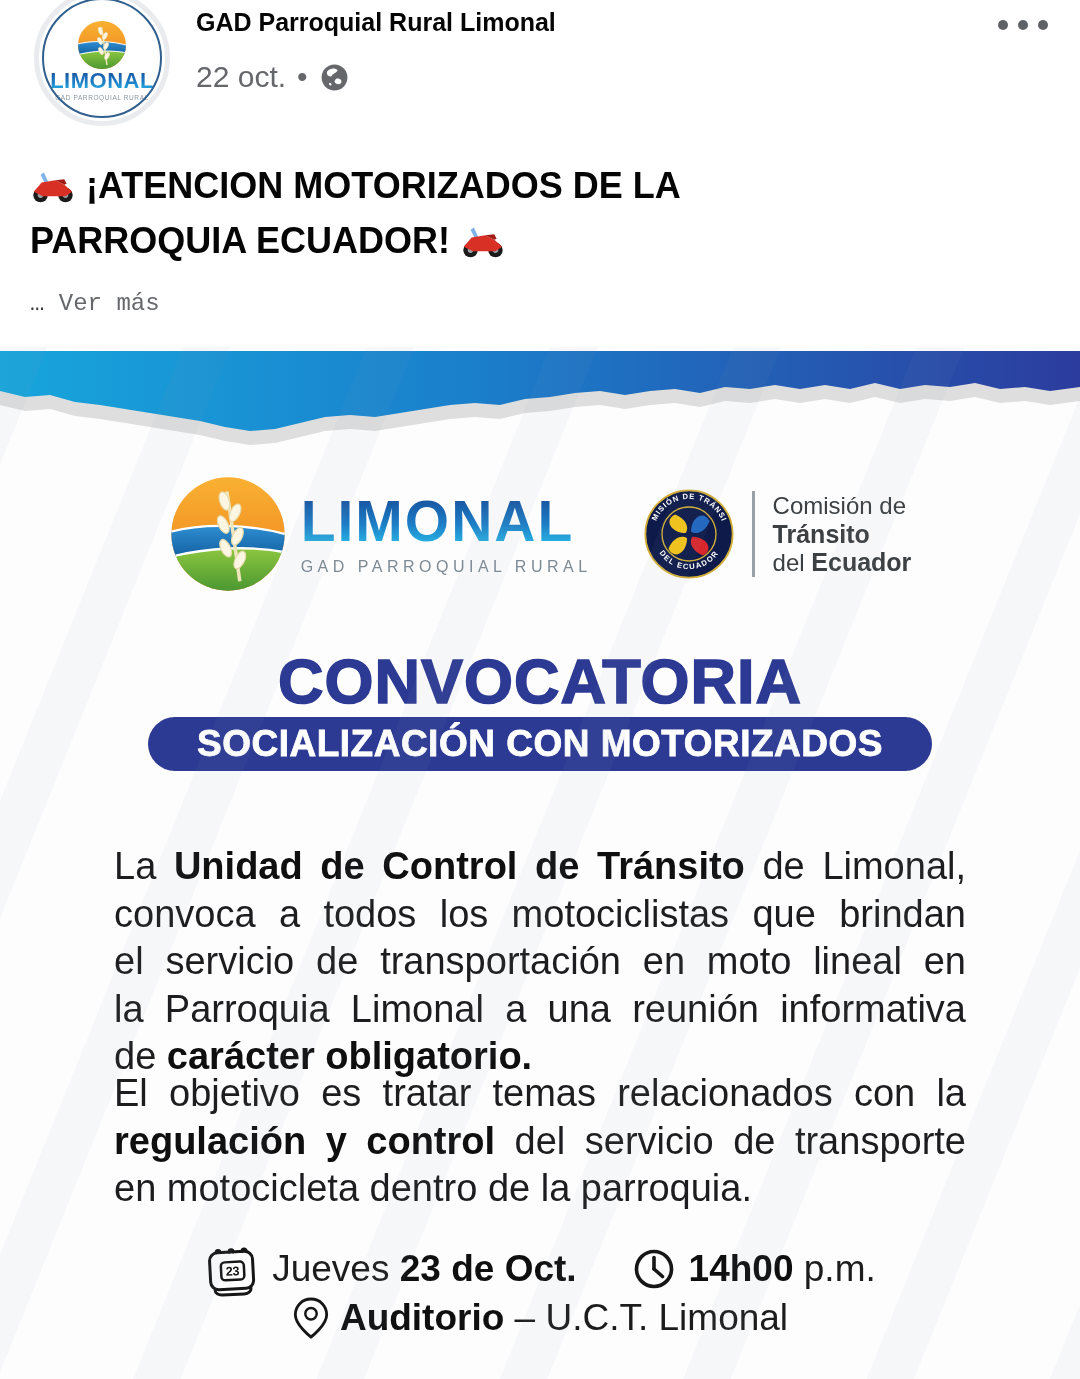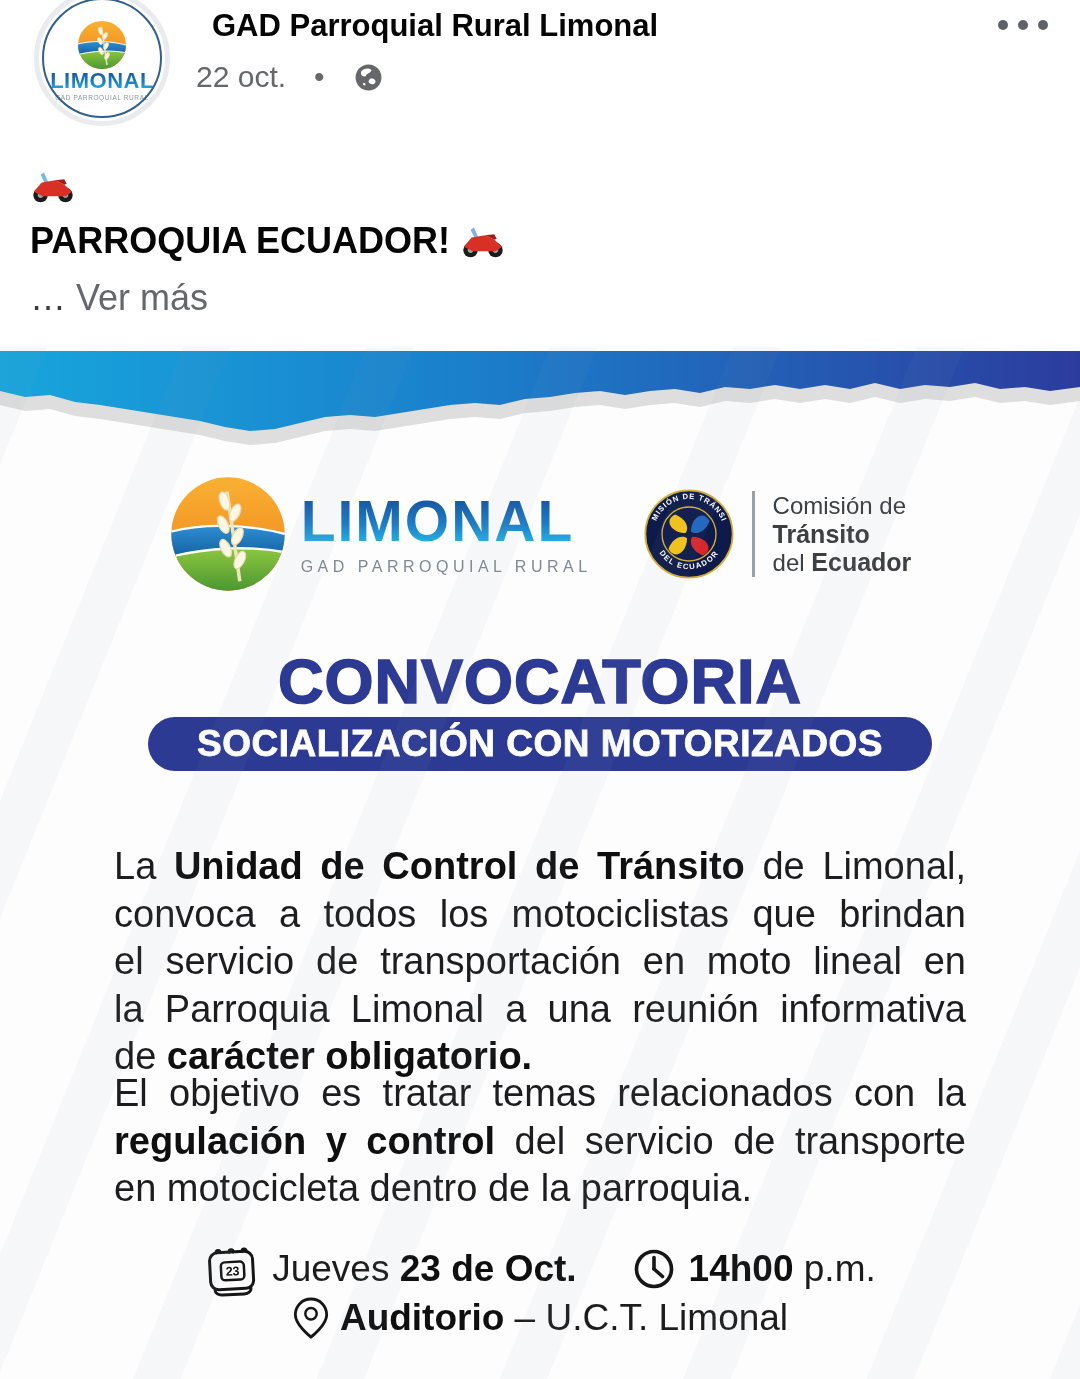--- a/index.html
+++ b/index.html
@@ -7,29 +7,29 @@
 
   
   .avatar{position:absolute;left:34px;top:-10px;width:136px;height:136px;border-radius:50%;
     background:#fff;border:5px solid #e9ebee;box-sizing:border-box;z-index:3;
     display:flex;flex-direction:column;align-items:center;justify-content:center;}
   .avatar::before{content:"";position:absolute;inset:3px;border:2px solid #31608f;border-radius:50%;}
   .avatar .emb{width:50px;height:50px;margin-top:4px;}
   .avatar-word{font-size:22px;font-weight:bold;letter-spacing:.5px;line-height:22px;
     background:linear-gradient(180deg,#1a55a0 10%,#1d7ec6 55%,#29b9e8);-webkit-background-clip:text;background-clip:text;color:transparent;}
   .avatar-sub{font-size:6.5px;color:#8a96a0;letter-spacing:.6px;margin-top:2px;}
-  .page-name{position:absolute;left:196px;top:8px;font-size:31px;font-weight:bold;color:#050505;margin-left:16px;}
-  .meta{position:absolute;left:196px;top:60px;display:flex;align-items:center;gap:28px;color:#65676B;font-size:30px;}
+  .page-name{position:absolute;left:196px;top:8px;font-size:25px;font-weight:bold;color:#050505;}
+  .meta{position:absolute;left:196px;top:60px;display:flex;align-items:center;gap:11px;color:#65676B;font-size:30px;}
   .menu-dots{position:absolute;right:32px;top:20px;display:flex;gap:10px;cursor:pointer;}
   .menu-dots i{width:10px;height:10px;border-radius:50%;background:#5f6368;}
 
   
   .post-text{position:absolute;left:30px;top:158px;width:1020px;color:#050505;font-size:36px;font-weight:bold;line-height:55px;}
   .moto{vertical-align:-5px;}
-  .see-line{font-weight:normal;font-size:36px;margin-top:2px;}
+  .see-line{font-weight:normal;font-size:24px;margin-top:8px;font-family:Liberation Mono, monospace;}
   .see-line .ell{color:#3a3b3c;}
   .see-line .vm{color:#65676B;cursor:pointer;}
 
   
   .flyer{position:absolute;left:0;top:347px;width:1080px;height:1032px;background:#fdfdfe;cursor:pointer;}
   .flyer::after{content:"";position:absolute;inset:0;pointer-events:none;
     background:repeating-linear-gradient(112deg,rgba(140,150,165,.055) 0 44px,rgba(255,255,255,0) 44px 170px);}
   .torn{position:absolute;left:0;top:0;width:1080px;height:118px;}
 
   .logos{position:absolute;top:128px;left:0;width:100%;display:flex;justify-content:center;align-items:center;gap:52px;}
@@ -131,20 +131,21 @@
     <div>
       <svg class="moto" width="46" height="34" viewBox="0 0 40 30">
         <circle cx="9" cy="23" r="6.4" fill="#1b1b1b"></circle>
           <circle cx="9" cy="23" r="2.5" fill="#9aa0a6"></circle>
         <circle cx="31" cy="23" r="6.4" fill="#1b1b1b"></circle>
           <circle cx="31" cy="23" r="2.5" fill="#9aa0a6"></circle>
         <path d="M16,12 L12,3 L9,5 L13,13 Z" fill="#7fb3e8"></path>
         <path d="M3,20 L10,12 L22,10 L30,14 L37,20 L31,24 L11,24 Z" fill="#d93025"></path>
         <path d="M22,10 L30,9 L32,13 L30,14 Z" fill="#a31d17"></path>
       </svg>
+      <span>¡ATENCION MOTORIZADOS DE LA</span>
     </div>
     <div>
       <span>PARROQUIA ECUADOR!</span>
       <svg class="moto" width="46" height="34" viewBox="0 0 40 30">
         <circle cx="9" cy="23" r="6.4" fill="#1b1b1b"></circle>
           <circle cx="9" cy="23" r="2.5" fill="#9aa0a6"></circle>
         <circle cx="31" cy="23" r="6.4" fill="#1b1b1b"></circle>
           <circle cx="31" cy="23" r="2.5" fill="#9aa0a6"></circle>
         <path d="M16,12 L12,3 L9,5 L13,13 Z" fill="#7fb3e8"></path>
         <path d="M3,20 L10,12 L22,10 L30,14 L37,20 L31,24 L11,24 Z" fill="#d93025"></path>

